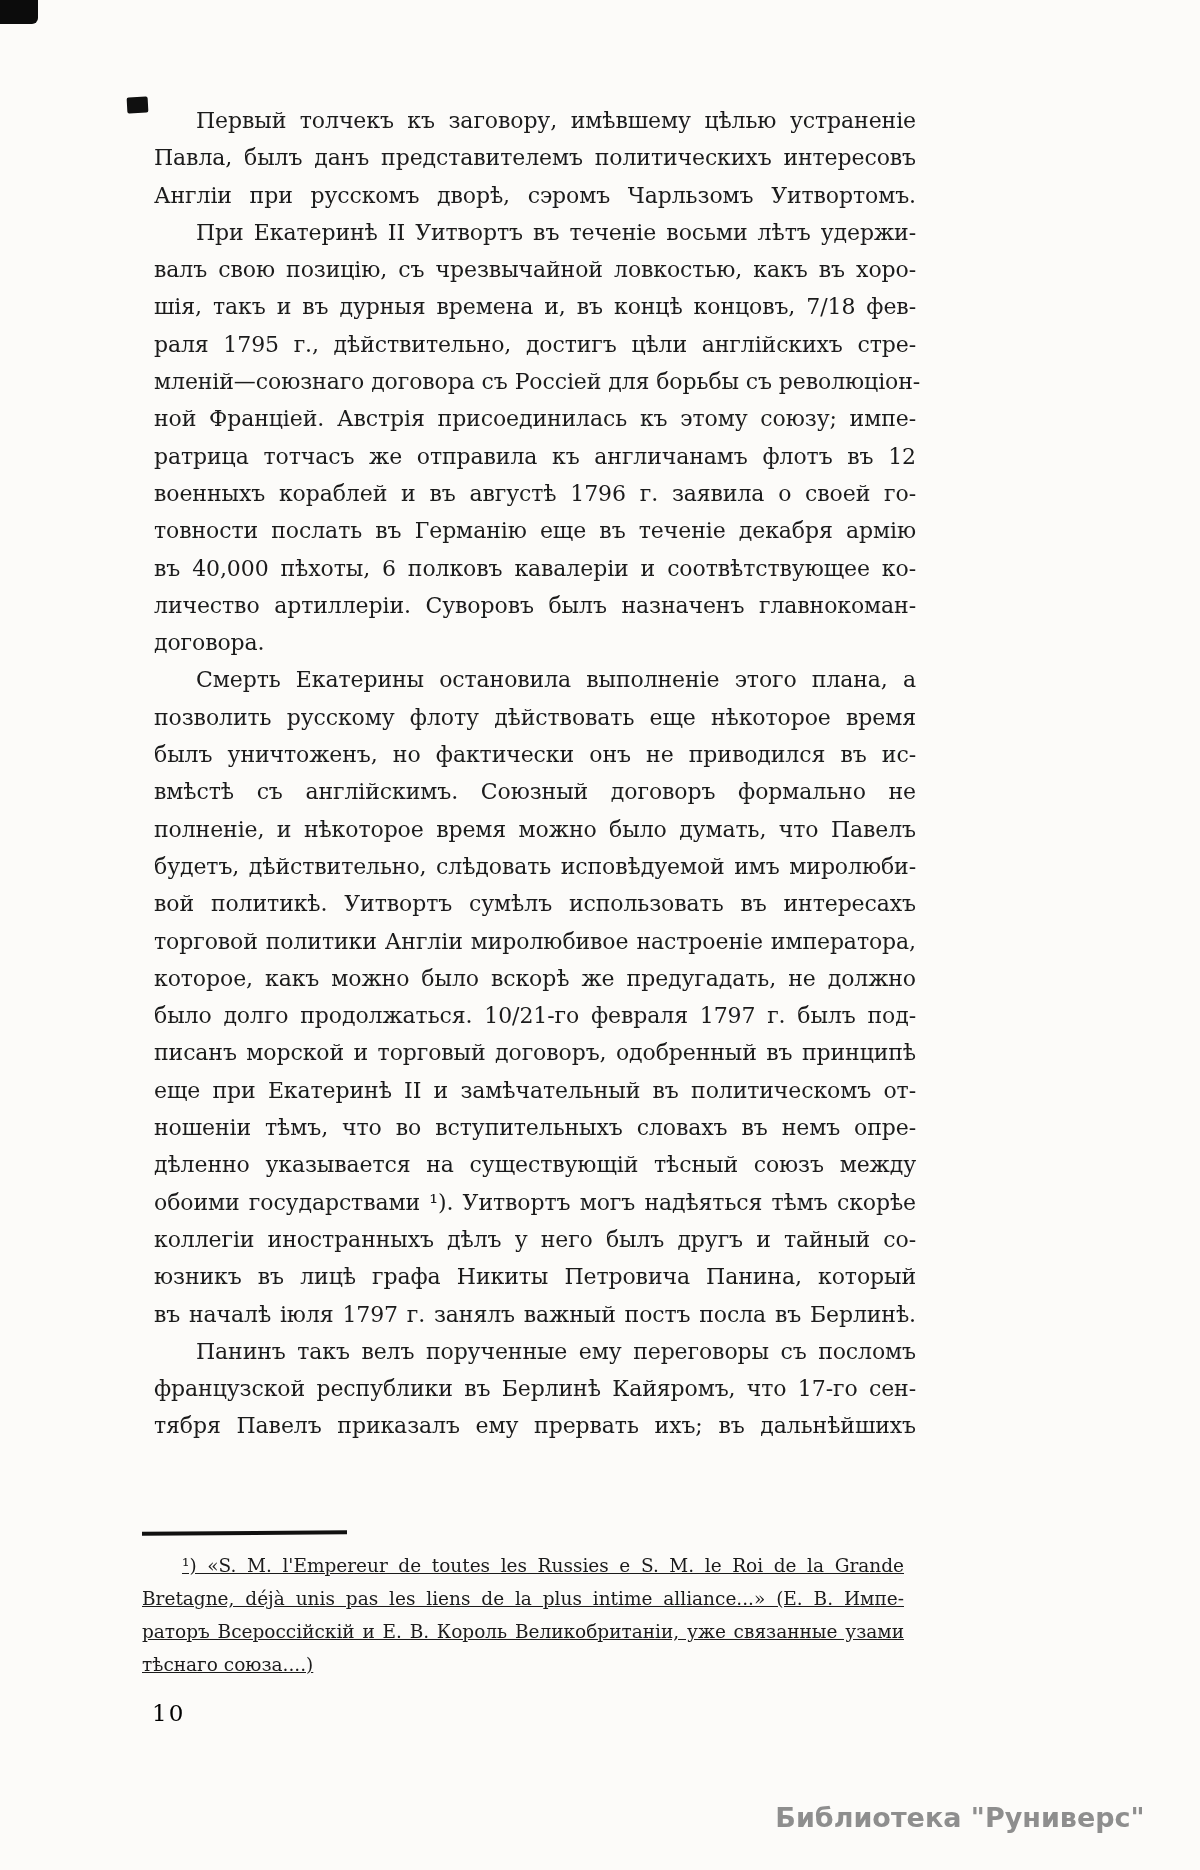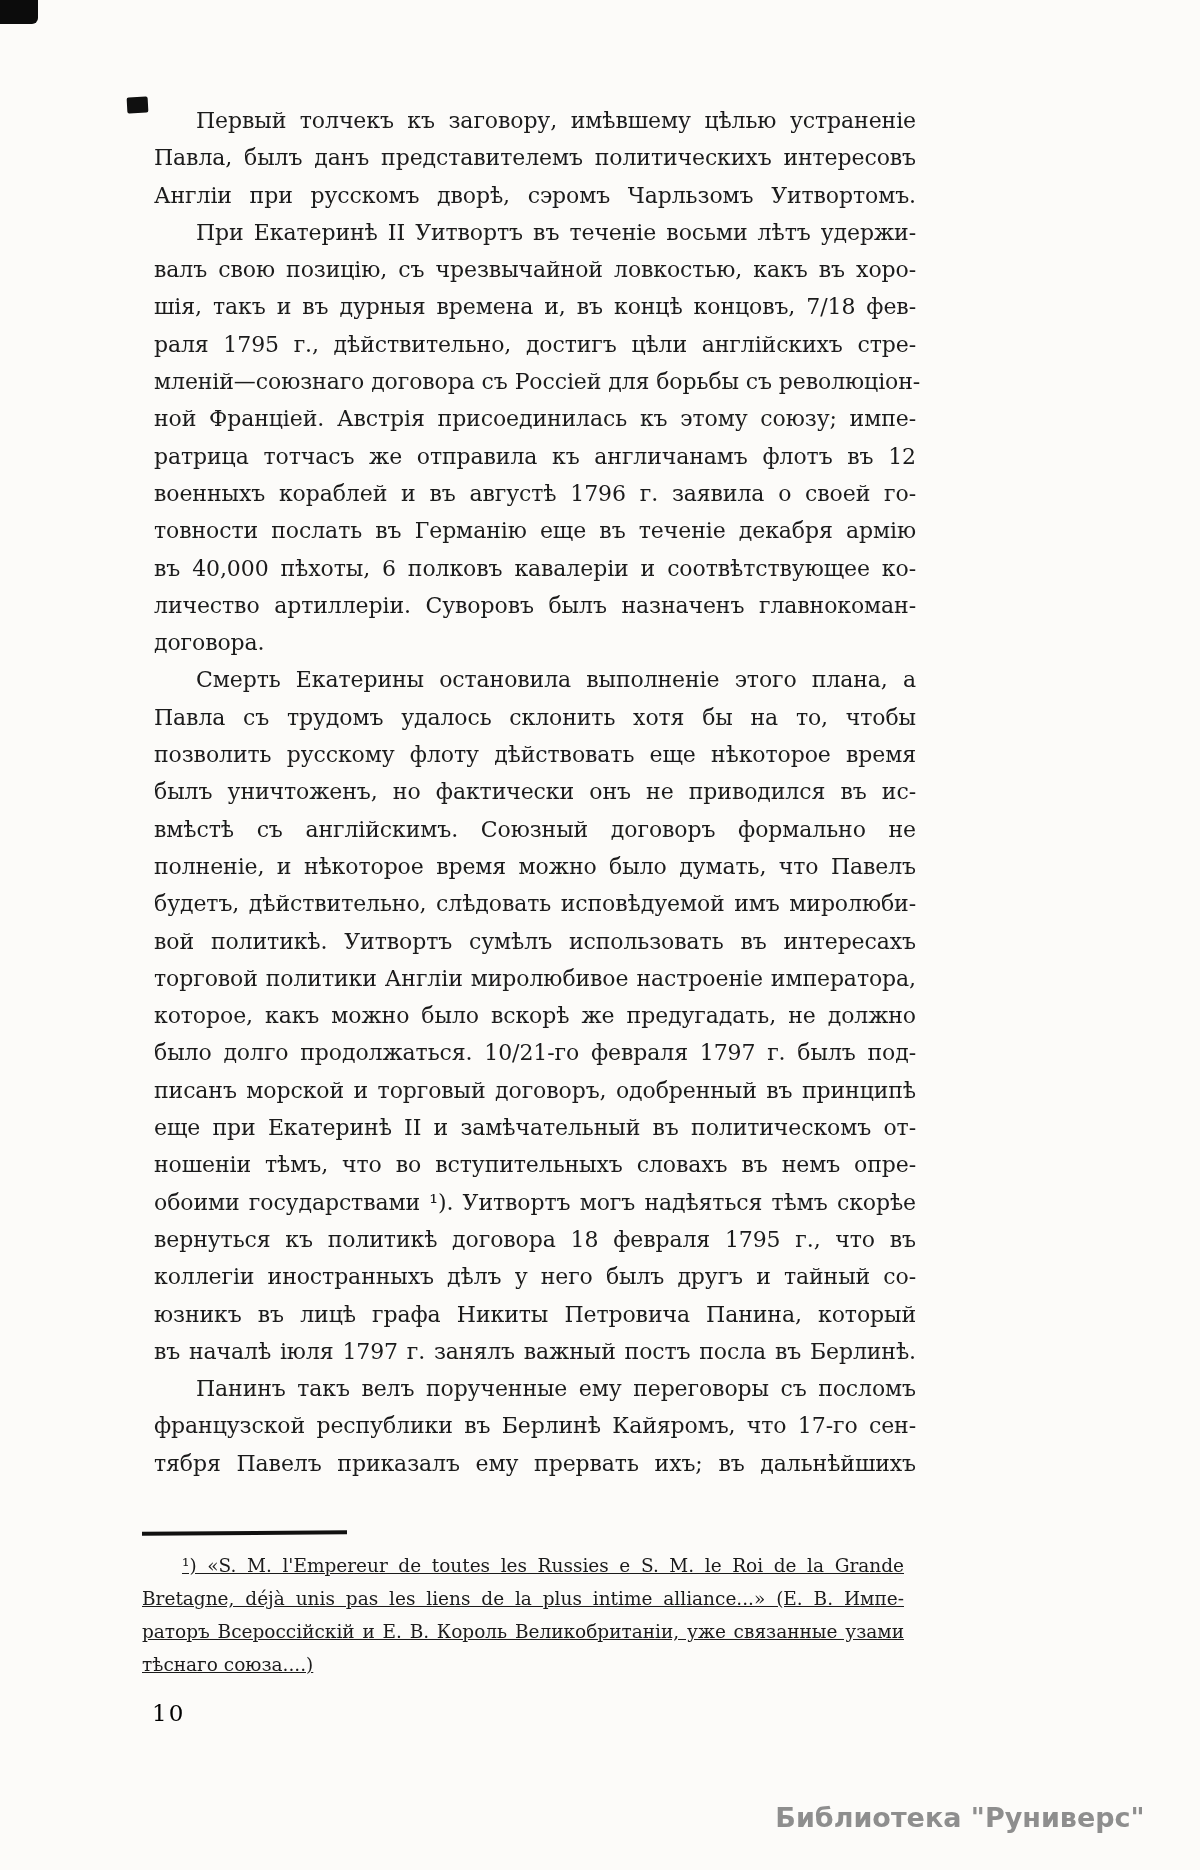--- a/index.html
+++ b/index.html
@@ -111,35 +111,34 @@
       <div class="line">раля 1795 г., дѣйствительно, достигъ цѣли англійскихъ стре-</div>
       <div class="line">мленій—союзнаго договора съ Россіей для борьбы съ революціон-</div>
       <div class="line">ной Франціей. Австрія присоединилась къ этому союзу; импе-</div>
       <div class="line">ратрица тотчасъ же отправила къ англичанамъ флотъ въ 12</div>
       <div class="line">военныхъ кораблей и въ августѣ 1796 г. заявила о своей го-</div>
       <div class="line">товности послать въ Германію еще въ теченіе декабря армію</div>
       <div class="line">въ 40,000 пѣхоты, 6 полковъ кавалеріи и соотвѣтствующее ко-</div>
       <div class="line">личество артиллеріи. Суворовъ былъ назначенъ главнокоман-</div>
       <div class="line last">договора.</div>
       <div class="line indent">Смерть Екатерины остановила выполненіе этого плана, а</div>
-      <div class="line">Павла съ трудомъ удалось склонить хотя бы на то, чтобы</div>
       <div class="line">позволить русскому флоту дѣйствовать еще нѣкоторое время</div>
       <div class="line">былъ уничтоженъ, но фактически онъ не приводился въ ис-</div>
       <div class="line">вмѣстѣ съ англійскимъ. Союзный договоръ формально не</div>
       <div class="line">полненіе, и нѣкоторое время можно было думать, что Павелъ</div>
       <div class="line">будетъ, дѣйствительно, слѣдовать исповѣдуемой имъ миролюби-</div>
       <div class="line">вой политикѣ. Уитвортъ сумѣлъ использовать въ интересахъ</div>
       <div class="line">торговой политики Англіи миролюбивое настроеніе императора,</div>
       <div class="line">которое, какъ можно было вскорѣ же предугадать, не должно</div>
       <div class="line">было долго продолжаться. 10/21-го февраля 1797 г. былъ под-</div>
       <div class="line">писанъ морской и торговый договоръ, одобренный въ принципѣ</div>
       <div class="line">еще при Екатеринѣ II и замѣчательный въ политическомъ от-</div>
       <div class="line">ношеніи тѣмъ, что во вступительныхъ словахъ въ немъ опре-</div>
+      <div class="line">дѣленно указывается на существующій тѣсный союзъ между</div>
       <div class="line">обоими государствами ¹). Уитвортъ могъ надѣяться тѣмъ скорѣе</div>
-      <div class="line">вернуться къ политикѣ договора 18 февраля 1795 г., что въ</div>
       <div class="line">коллегіи иностранныхъ дѣлъ у него былъ другъ и тайный со-</div>
       <div class="line">юзникъ въ лицѣ графа Никиты Петровича Панина, который</div>
       <div class="line">въ началѣ іюля 1797 г. занялъ важный постъ посла въ Берлинѣ.</div>
       <div class="line indent">Панинъ такъ велъ порученные ему переговоры съ посломъ</div>
       <div class="line">французской республики въ Берлинѣ Кайяромъ, что 17-го сен-</div>
       <div class="line">тября Павелъ приказалъ ему прервать ихъ; въ дальнѣйшихъ</div>
     </div>
 
   <div class="footnote-rule"></div>
 

